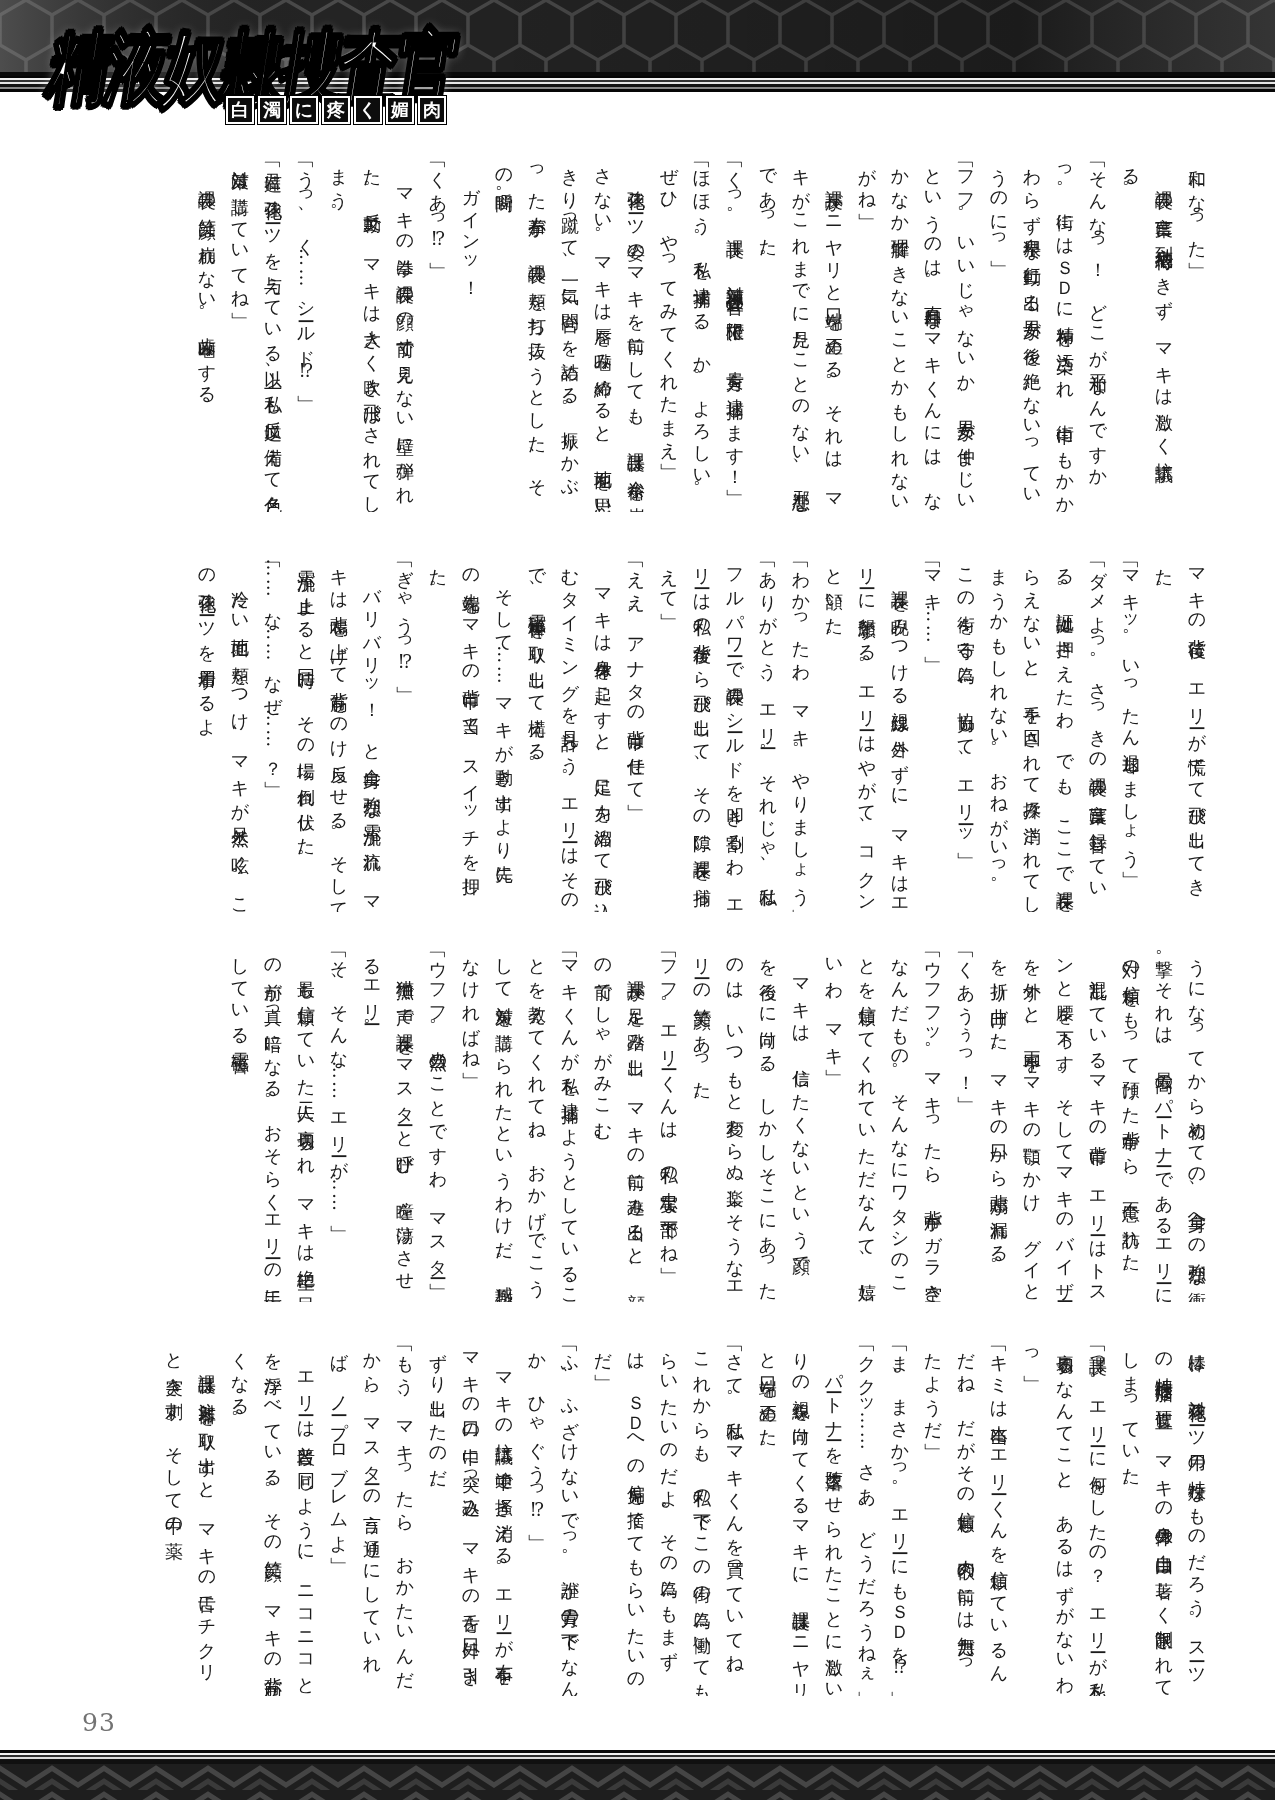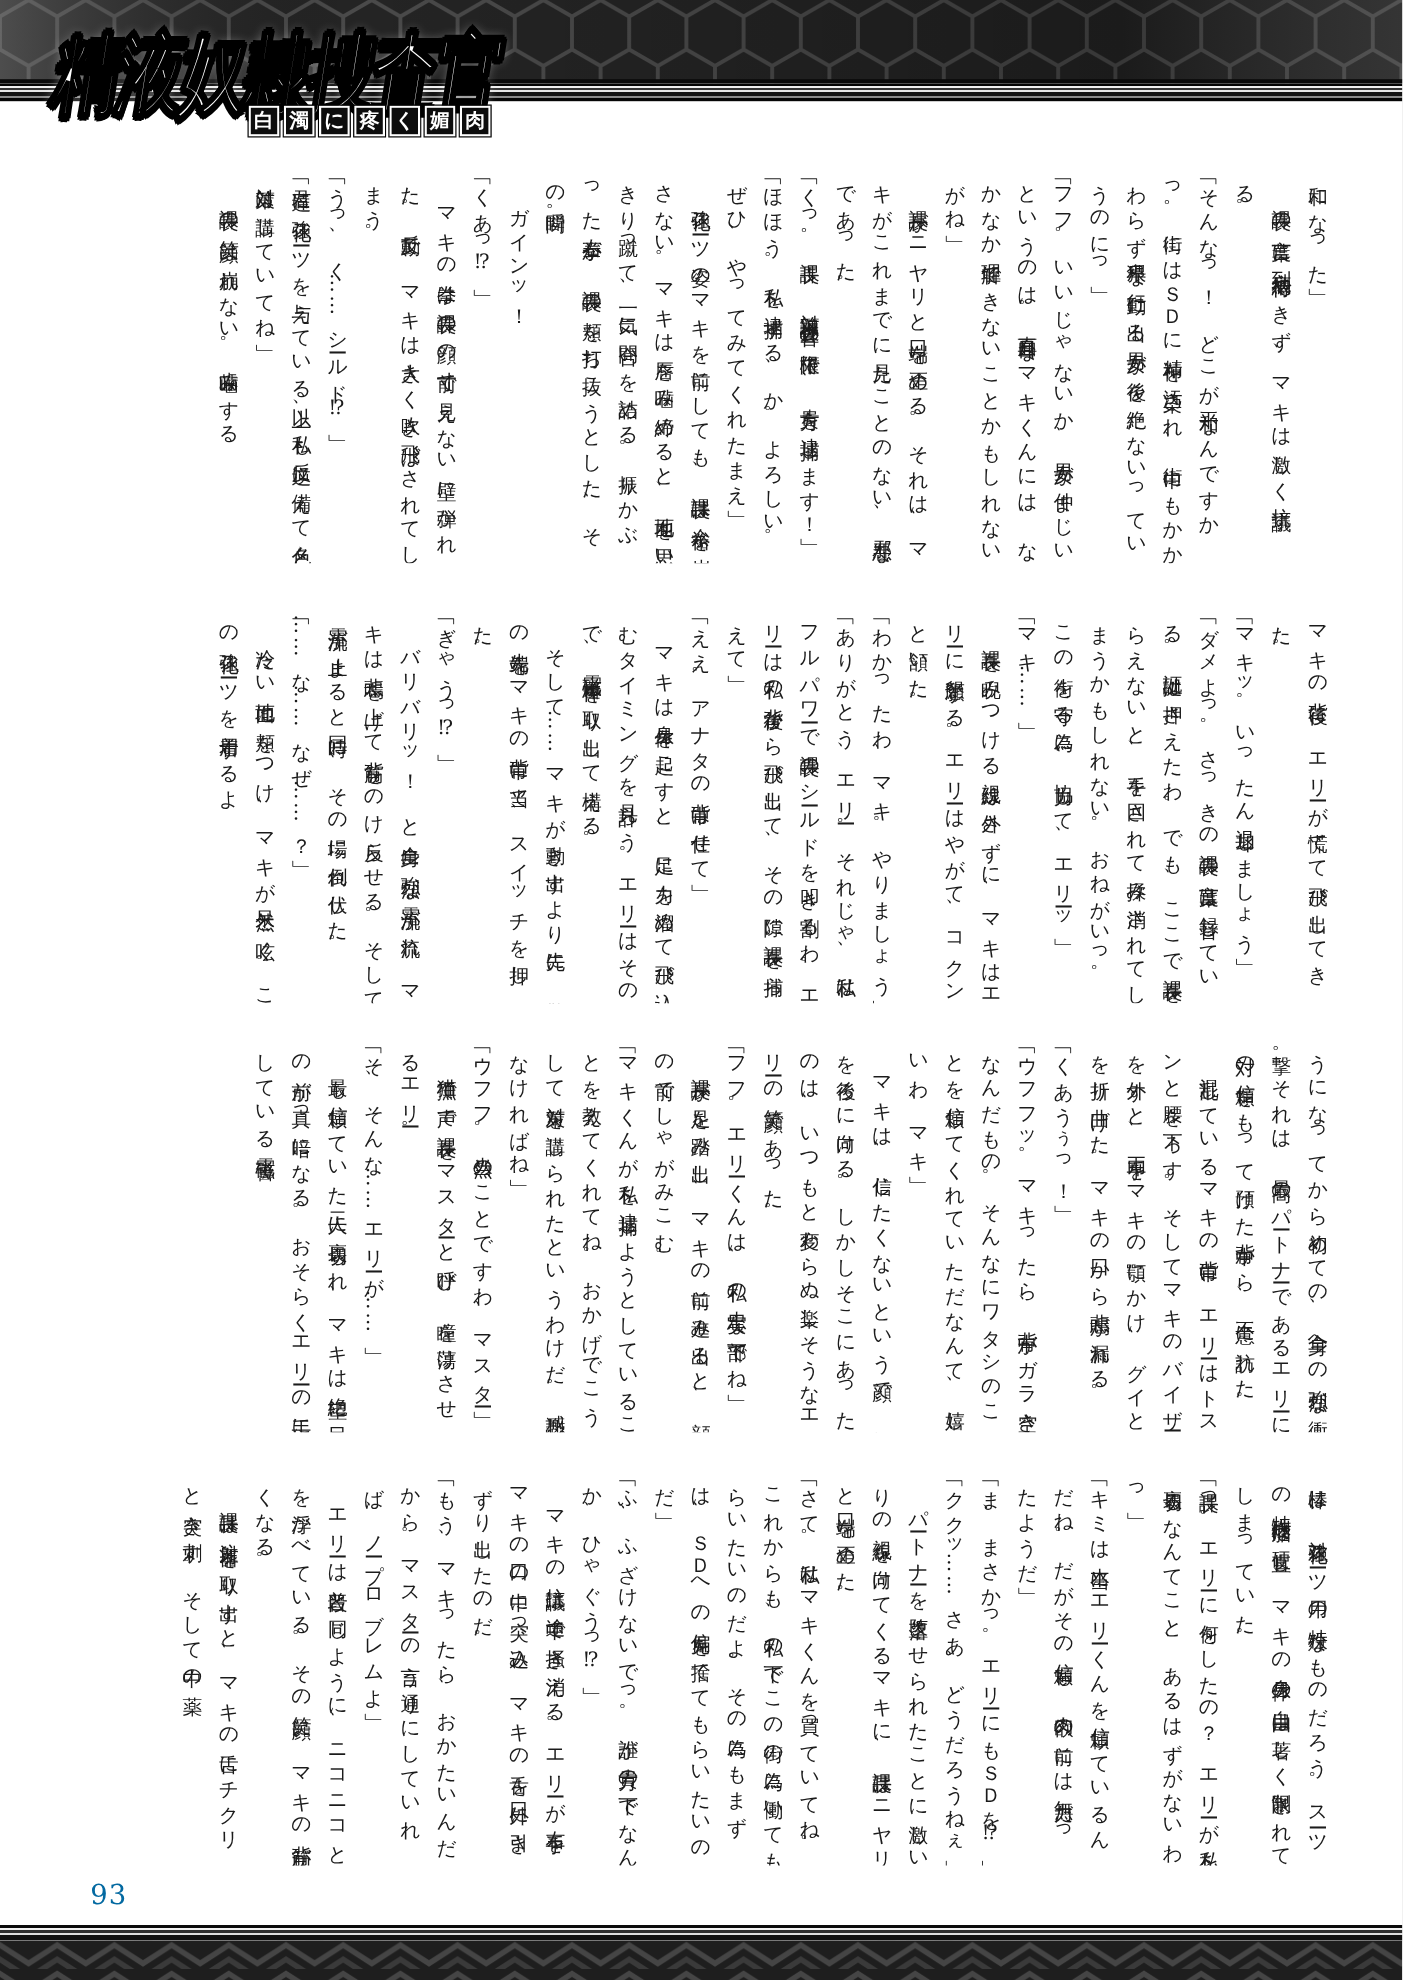--- a/index.html
+++ b/index.html
@@ -41,21 +41,21 @@
     color:#1b1b1b;
   }
   .band p{margin:0;padding:0;}
   #band0{top:156px;}
   #band1{top:556px;}
   #band2{top:946px;}
   #band3{top:1340px;}
   
   .page-number{
     position:absolute;left:82px;top:1708px;
-    font-size:25px;color:#0369a1;letter-spacing:1px;
+    font-size:25px;color:#737373;letter-spacing:1px;
   }
   .footer-rule{
     position:absolute;top:1750px;left:0;width:1275px;height:14px;
     background:linear-gradient(to bottom,
       #0a0a0a 0 3px,#f2f2f2 3px 5px,#2d2d2d 5px 7px,
       #dcdcdc 7px 9px,#101010 9px 14px);
   }
   .footer-hex{position:absolute;top:1764px;left:0;width:1275px;height:36px;display:block;}
 </style>
 </head>

